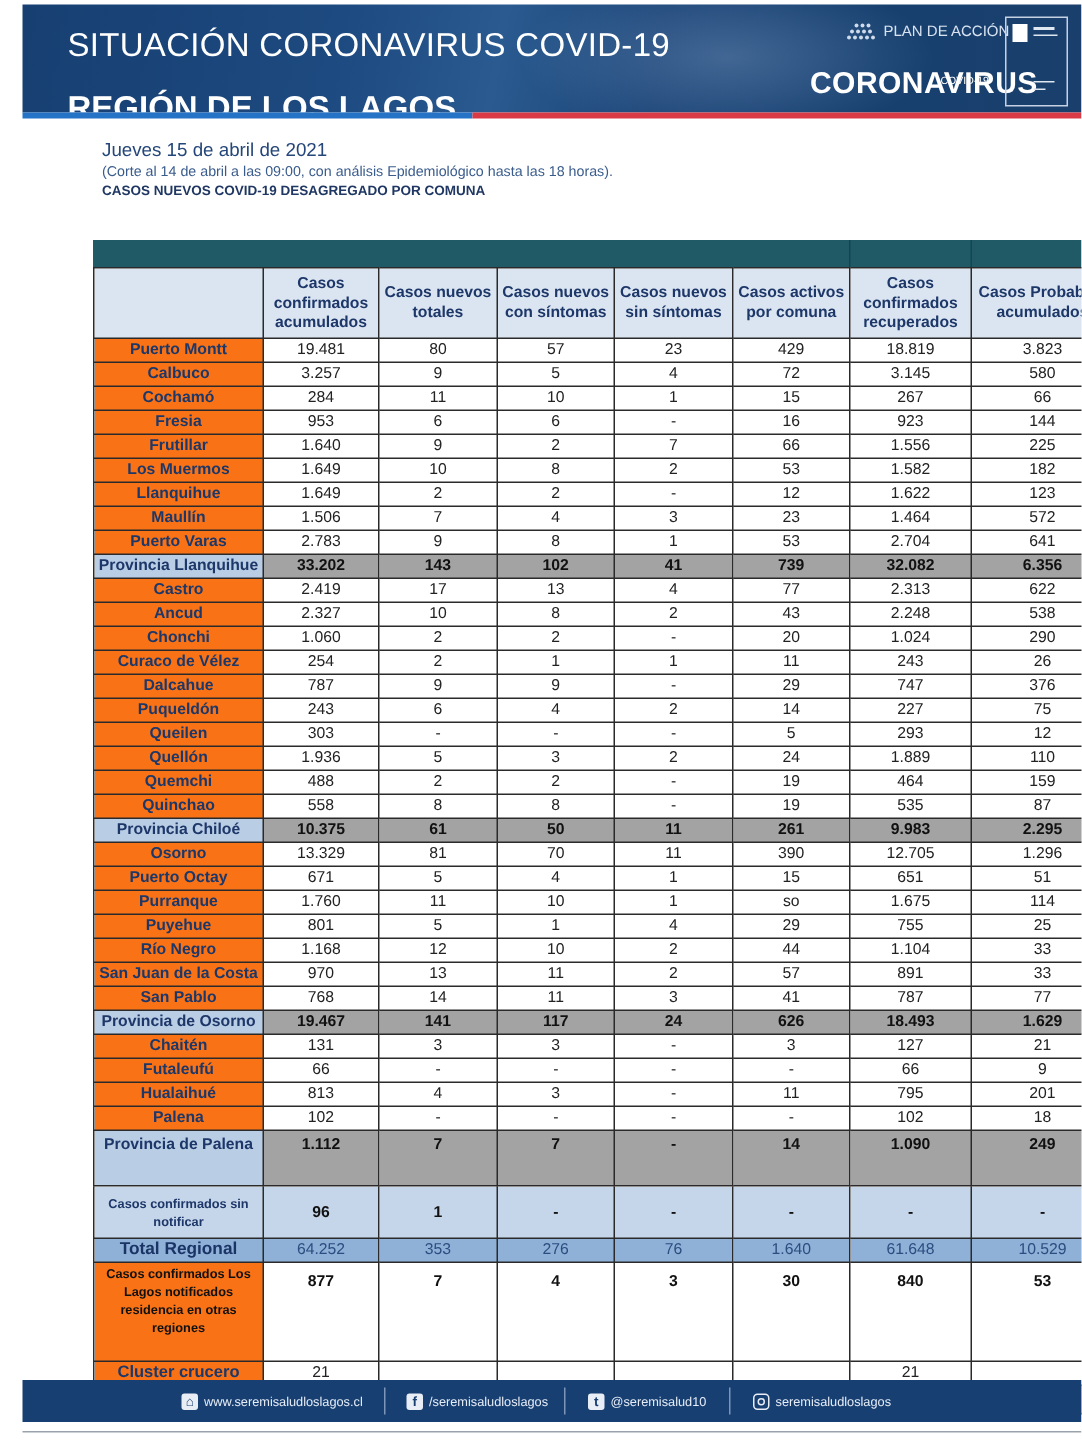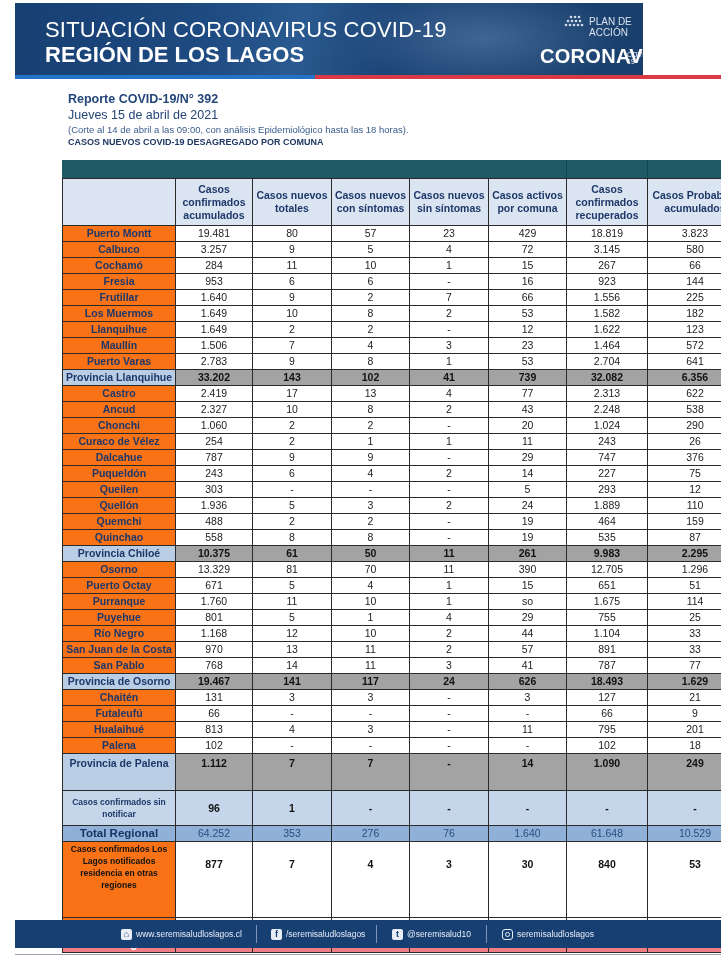--- a/index.html
+++ b/index.html
@@ -1,23 +1,23 @@
 <!DOCTYPE html>
 <html><head>
 <meta charset="utf-8">
 <style>
   html, body { margin:0; padding:0; }
   body { width:721px; height:960px; background:#ffffff; position:relative; overflow:hidden;
          font-family:"Liberation Sans", sans-serif; }
-  .banner { position:absolute; left:15px; top:3px; width:628px; height:72px;
+  .banner { position:absolute; left:15px; top:3px; width:706px; height:72px;
             background:linear-gradient(100deg,#173f72 0%,#1d4a80 30%,#2a5a90 45%,#1b4476 60%,#17406f 80%,#1a3f6c 100%); overflow:hidden; }
   .banner .glow { position:absolute; left:330px; top:-20px; width:280px; height:110px;
             background:radial-gradient(ellipse at center, rgba(140,170,210,0.35), rgba(0,0,0,0) 70%); }
   .banner .title1 { position:absolute; left:30px; top:14px; color:#fff; font-size:22px; letter-spacing:0.2px; }
-  .banner .title2 { position:absolute; left:30px; top:39px; color:#fff; font-size:22px; font-weight:bold; }
+  .banner .title2 { position:absolute; left:30px; top:56px; color:#fff; font-size:22px; font-weight:bold; }
   .banner .plan { position:absolute; left:574px; top:13px; color:#d8e2f0; font-size:10px; }
   .banner .plan-icon { position:absolute; left:547px; top:12px; width:24px; height:12px; }
   .banner .corona { position:absolute; left:525px; top:26px; color:#fff; font-size:20px; font-weight:bold; letter-spacing:0.3px;margin-top:16px; }
   .banner .covid { position:absolute; left:612px; top:48px; color:#fff; font-size:7px; }
   .banner .gov { position:absolute; left:655px; top:8px; width:40px; height:58px; border:1px solid #c6d2e3; }
   .banner .gov .shield { position:absolute; left:4px; top:4px; width:10px; height:12px; background:#fff; }
   .banner .gov .ln { position:absolute; left:18px; height:2px; background:#dfe7f1; }
   .stripe-blue { position:absolute; left:15px; top:75px; width:300px; height:4px; background:#2473c6; }
   .stripe-red { position:absolute; left:315px; top:75px; width:406px; height:4px; background:#d93a46; }
 
@@ -35,21 +35,21 @@
   table.data th.lbl { background:#dbe5f1; }
   table.data td { height:15px; font-size:10.5px; color:#222; background:#fff; line-height:15px; }
   table.data td.lbl { background:#f97316; color:#1d3769; font-weight:bold; font-size:10.5px; }
   table.data tr.prov td { background:#a3a3a3; font-weight:bold; color:#111; }
   table.data tr.prov td.lbl { background:#b9cde5; color:#1d3769; }
   table.data tr.prov.tall td { height:34px; vertical-align:top; padding-top:2px; }
   table.data tr.sinnot td { height:34px; background:#c6d6ea; font-weight:bold; color:#111; }
   table.data tr.sinnot td.lbl { font-size:8.5px; line-height:12px; white-space:normal; color:#1d3769; }
   table.data tr.treg td { background:#8fb0d7; color:#2b4e80; font-size:10.5px; height:15px;margin-left:37px; }
   table.data tr.treg td.lbl { background:#8fb0d7; color:#1a3466; font-weight:bold; font-size:11.5px; }
-  table.data tr.otras td { height:60px; vertical-align:top; font-weight:bold; color:#111; padding-top:15px; }
+  table.data tr.otras td { height:60px; vertical-align:top; font-weight:bold; color:#111; padding-top:5px; }
   table.data tr.otras td.lbl { font-size:8.5px; line-height:12px; white-space:normal; padding-top:1px; }
   table.data tr.cluster td.lbl { font-size:11px; }
   table.data tr.total td { background:#ef7f85; color:#fff; font-weight:bold; font-size:12px; height:18px; line-height:18px; }
   table.data tr.total td.lbl { background:#ef7f85; color:#fff; font-size:12.5px; }
 
   .footer { position:absolute; left:15px; top:920px; width:706px; height:28px; background:#173f72; }
   .footer .item { position:absolute; top:0; height:28px; display:flex; align-items:center; color:#e6edf7; font-size:8.5px; }
   .footer .ico { width:11px; height:11px; background:#e9eef6; border-radius:2px; margin-right:4px; position:relative; color:#173f72;
                  font-size:9px; font-weight:bold; line-height:11px; text-align:center; }
   .footer .ico.ig { background:transparent; border:1.5px solid #e9eef6; border-radius:3px; width:9px; height:9px; }
@@ -88,21 +88,20 @@
     <div class="ln" style="top:6px;width:14px;"></div>
     <div class="ln" style="top:11px;width:16px;height:1px;"></div>
     <div class="ln" style="top:42px;width:14px;height:1px;"></div>
     <div class="ln" style="top:47px;width:8px;height:1px;"></div>
   </div>
 </div>
 <div class="stripe-blue"></div>
 <div class="stripe-red"></div>
 
 <div class="report">
-  <div class="r1">Reporte COVID-19/N° 392</div>
   <div class="r2">Jueves 15 de abril de 2021</div>
   <div class="r3">(Corte al 14 de abril a las 09:00, con análisis Epidemiológico hasta las 18 horas).</div>
   <div class="r4">CASOS NUEVOS COVID-19 DESAGREGADO POR COMUNA</div>
 </div>
 
 <div class="tbl-top">
   <div class="sep" style="left:504px;"></div>
   <div class="sep" style="left:585px;"></div>
 </div>
 

